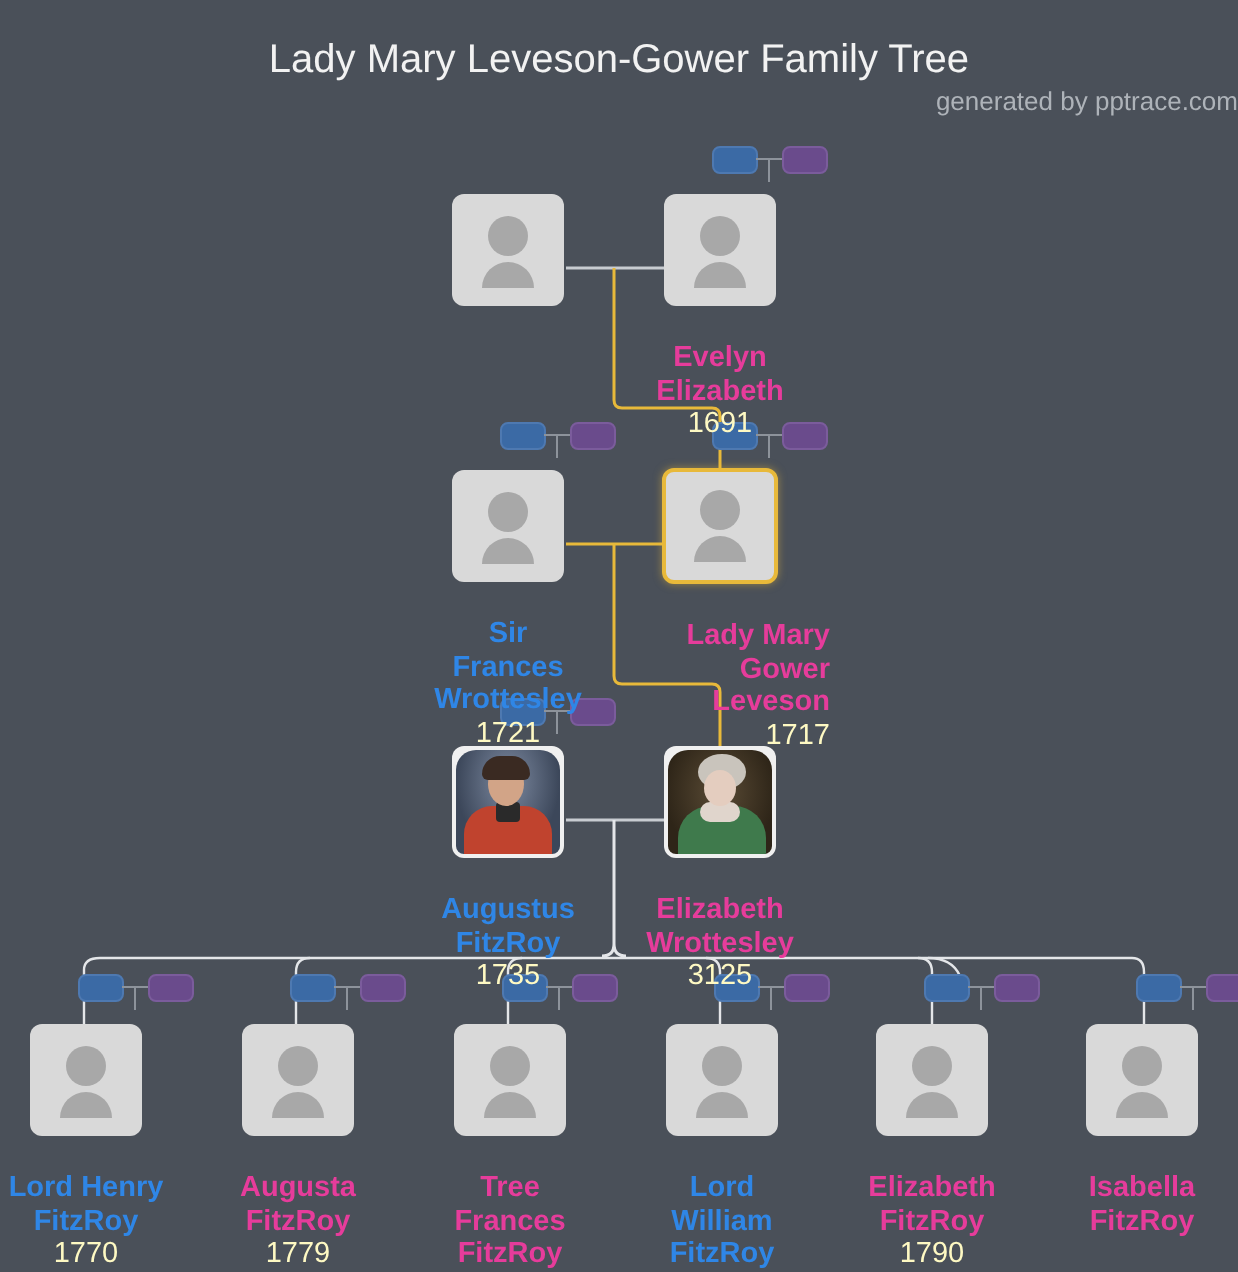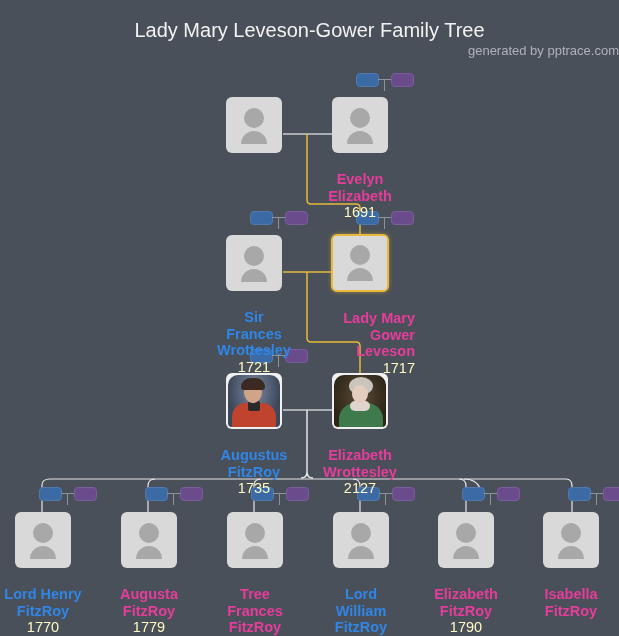--- a/index.html
+++ b/index.html
@@ -209,21 +209,21 @@
       <div class="dress"></div>
         <div class="lace"></div>
         <div class="hair"></div>
         <div class="face"></div>
     </div>
   </div>
   <div class="name f">
     <div>Elizabeth</div>
     <div>Wrottesley</div>
   </div>
-  <div class="year">2127</div>
+  <div class="year">3125</div>
 </div>
 
 <div class="person" style="left:-12px;top:512px;">
   <div class="card">
     <div class="head"></div>
       <div class="body"></div>
   </div>
   <div class="name m">
     <div>Lord Henry</div>
     <div>FitzRoy</div>

